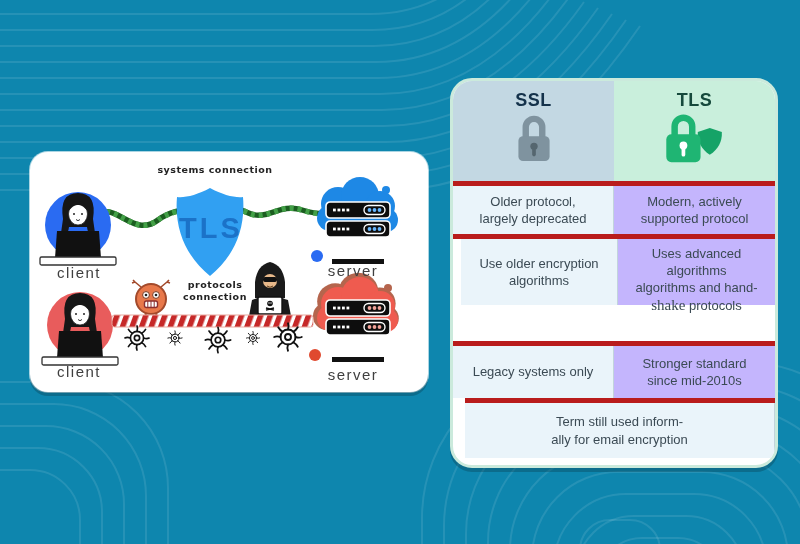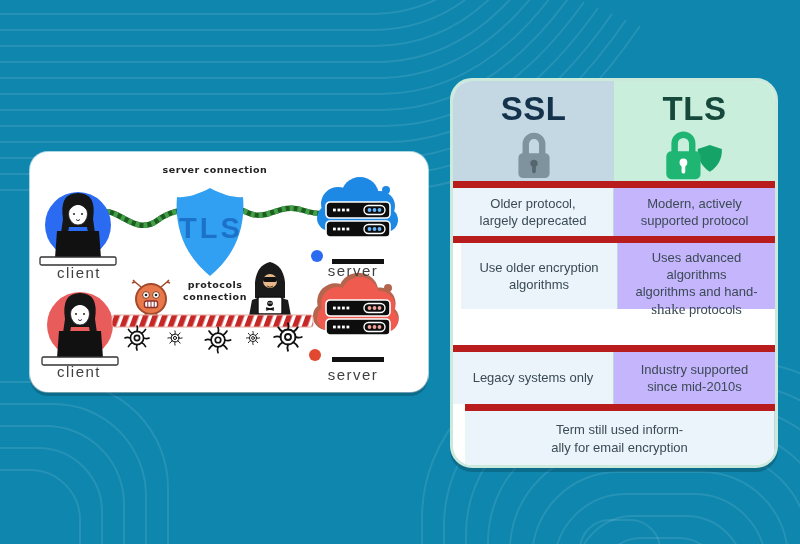--- a/index.html
+++ b/index.html
@@ -23,25 +23,25 @@
   .lbl-server-bot{left:281px;top:214px;width:84px;}
 
   
   .cmp-table{position:absolute;left:450px;top:78px;width:328px;height:390px;border-radius:22px;
     border:3px solid #CBEADC;overflow:hidden;box-shadow:0 4px 0 rgba(8,61,78,.35);
     display:flex;flex-direction:column;background:#fff;box-sizing:border-box;}
   .thead{display:flex;height:100px;flex:0 0 auto;}
   .th{flex:1 1 50%;display:flex;flex-direction:column;align-items:center;justify-content:flex-start;padding-top:9px;}
   .th.ssl{background:#C3D8E3;}
   .th.tls{background:#C9EFDC;}
-  .th .title{font-size:33px;font-weight:bold;letter-spacing:.5px;}
+  .th .title{font-size:18px;font-weight:bold;letter-spacing:.5px;}
   .th.ssl .title{color:#14324B;}
   .th.tls .title{color:#16493C;}
   .th .hicon{margin-top:3px;}
-  .trow{display:flex;flex:0 0 auto;border-top:7px solid #b91c1c;}
+  .trow{display:flex;flex:0 0 auto;border-top:5px solid #b91c1c;}
   .trow.r1{height:48px;}.trow.r2{height:62px;}.trow.r3{height:66px;padding-left:8px;}.trow.r4{height:52px;margin-top:36px;}.trow.r5{height:55px;margin-left:12px;}
   .td{flex:1 1 50%;display:flex;align-items:center;justify-content:center;text-align:center;
     font-size:13px;line-height:1.32;color:#3B4A54;white-space:pre-line;padding:3px 8px;box-sizing:border-box;}
   .td.ssl{background:#EAF4FA;border-right:1px solid #C2D4DC;}
   .td.tls{background:#c4b5fd;}
   .serif{font-family:"Liberation Serif","DejaVu Serif",serif;font-size:15px;}
 </style>
 </head>
 <body>
 
@@ -189,21 +189,21 @@
 
       <rect x="82" y="163" width="201" height="12" rx="2.5" fill="url(#rope)" stroke="#E9A79E" stroke-width="1"></rect>
 
       <use href="#virus" transform="translate(107,186) scale(1.1)"></use>
       <use href="#virus" transform="translate(145,186) scale(0.65)"></use>
       <use href="#virus" transform="translate(188,188) scale(1.15)"></use>
       <use href="#virus" transform="translate(223,186) scale(0.6)"></use>
       <use href="#virus" transform="translate(258,185) scale(1.25)"></use>
     </svg>
 
-    <span class="illus-lbl hand lbl-secured">server connection</span>
+    <span class="illus-lbl hand lbl-secured">systems connection</span>
     <span class="illus-lbl lbl-tls">TLS</span>
     <span class="illus-lbl hand lbl-unsecured">protocols
 connection</span>
     <span class="illus-lbl cap lbl-client-top">client</span>
     <span class="illus-lbl cap lbl-client-bot">client</span>
     <span class="illus-lbl cap lbl-server-top">server</span>
     <span class="illus-lbl cap lbl-server-bot">server</span>
   </div>
 
   <div class="cmp-table">
@@ -243,21 +243,21 @@
       <div class="td ssl">Use older encryption
 algorithms</div>
       <div class="td tls"><span>
         <span>Uses advanced algorithms
 algorithms and hand-
 </span><span class="serif">shake</span><span> protocols</span>
       </span></div>
     </div>
     <div class="trow r4">
       <div class="td ssl">Legacy systems only</div>
-      <div class="td tls">Industry supported
+      <div class="td tls">Stronger standard
 since mid-2010s</div>
     </div>
     <div class="trow r5">
       <div class="td ssl">Term still used inform-
 ally for email encryption</div>
     </div>
   </div>
 
 </div>
 

